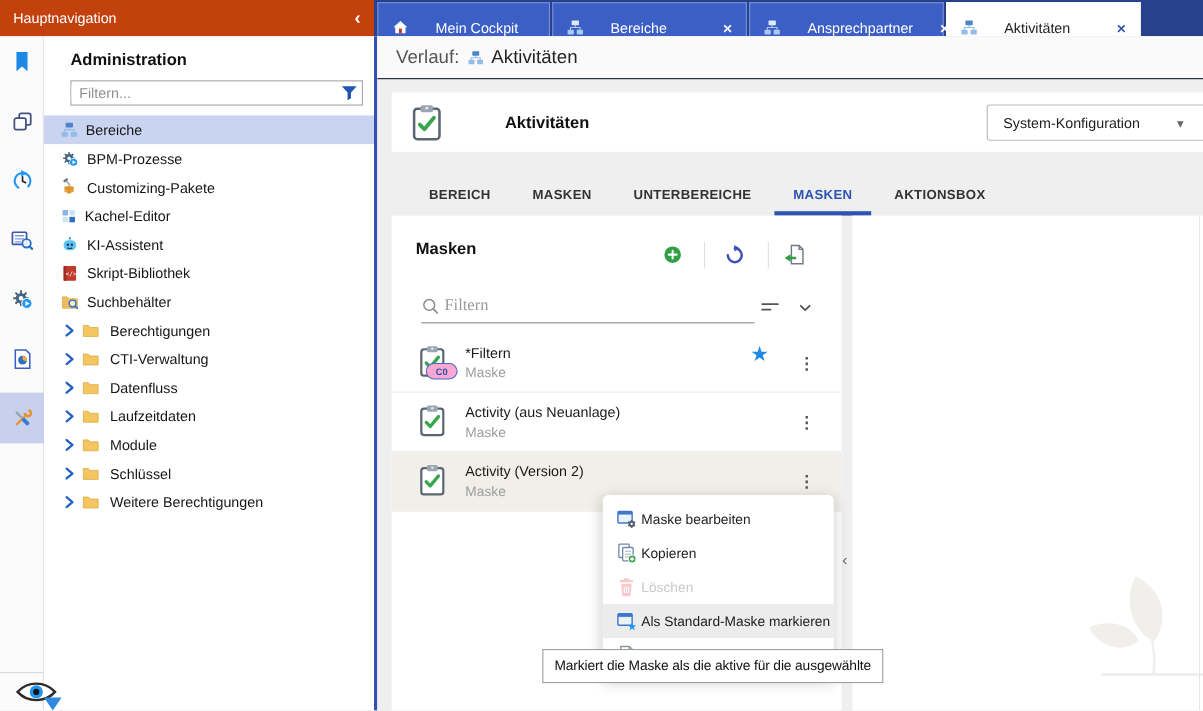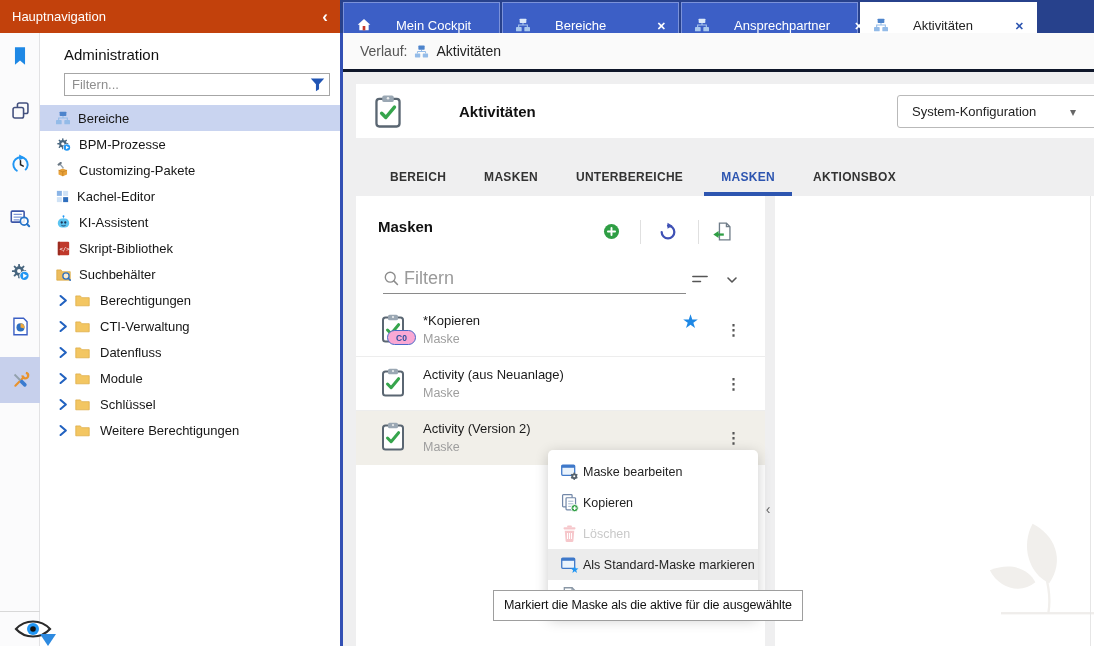--- a/index.html
+++ b/index.html
@@ -27,38 +27,38 @@
   #icon-rail{position:absolute;left:0;top:33px;width:40px;height:613px;background:#fbfbfc;
     border-right:1px solid #e2e2e4;display:flex;flex-direction:column;gap:8px}
   .rail-item{width:40px;height:46px;display:flex;align-items:center;justify-content:center;cursor:pointer}
   .rail-item.sel{background:#c7d0ec}
   .rail-divider{position:absolute;left:0;top:578px;width:40px;height:1px;background:#d8d8d8}
   #eye-badge{position:absolute;left:14px;top:616px;z-index:12;cursor:pointer}
 
   
   #sidebar{position:absolute;left:40px;top:33px;width:303px;height:613px;background:#fff;
     border-right:3px solid #3350b4}
-  .sb-title{margin:13px 0 0 24px;font-size:15px;font-weight:normal;color:#111}
+  .sb-title{margin:13px 0 0 24px;font-size:15px;font-weight:bold;color:#111}
   .sb-filter{display:flex;align-items:center;border:1px solid #a6a6a6;background:#fff;
     margin:10px 0 9px 24px;width:266px;height:23px}
   .sb-filter input{border:none;outline:none;flex:1;font-size:13px;padding:0 7px;min-width:0;
     font-family:Liberation Sans, sans-serif;color:#c2410c}
   .sb-filter input::placeholder{color:#8e8e8e}
   .sb-filter svg{margin-right:3px}
   .sb-item{height:26px;display:flex;align-items:center;gap:7px;padding-left:15px;
     font-size:13px;color:#161616;cursor:pointer;white-space:nowrap}
   .sb-item.sel{background:#c9d4f0}
   .sb-item.folder{padding-left:17px;gap:5px}
   .sb-item.folder .lbl{margin-left:4px}
 
   
   #main{position:absolute;left:343px;top:33px;width:751px;height:613px;background:#efeff0}
   #breadcrumb{position:absolute;left:0;top:0;width:100%;height:39px;background:#fafafa;
-    border-bottom:3px solid #0f172a;display:flex;align-items:center;gap:7px;
-    padding-left:17px;font-size:14px;color:#555}
+    border-bottom:1px solid #0f172a;display:flex;align-items:center;gap:7px;
+    padding-left:17px;font-size:17px;color:#555}
   #breadcrumb .bc-item{color:#222}
 
   #header-card{position:absolute;left:13px;top:51px;width:738px;height:54px;background:#fff;
     display:flex;align-items:center}
   #header-card .hc-ico{margin-left:17px}
   #header-card .hc-title{margin-left:56px;font-size:15px;font-weight:bold;color:#111}
   #config-dd{position:absolute;left:541px;top:11px;width:212px;height:33px;background:#fff;
     border:1px solid #b9b9b9;border-radius:3px;display:flex;align-items:center;
     padding:0 14px;font-size:13px;color:#222;cursor:pointer}
   #config-dd .dd-chev{margin-left:auto;color:#666;font-size:12px;padding-right:18px}
@@ -69,21 +69,21 @@
   .ctab.active{color:#2d55b0}
   .ctab.active::after{content:"";position:absolute;left:2px;right:2px;bottom:0;height:4px;background:#2d55b0}
 
   
   #list-panel{position:absolute;left:13px;top:163px;width:409px;height:450px;background:#fff}
   .mk-title{position:absolute;left:22px;top:22px;font-size:15px;font-weight:bold;color:#111}
   .mk-btn{position:absolute;cursor:pointer}
   .mk-div{position:absolute;top:24px;width:1px;height:24px;background:#e0e0e0}
   .mk-mag{position:absolute;left:27px;top:74px}
   .mk-input{position:absolute;left:48px;top:70px;width:250px;height:24px;border:none;outline:none;
-    font-size:18px;font-family:Liberation Sans, sans-serif;color:#1d4ed8}
+    font-size:15px;font-family:Liberation Serif, serif;color:#1d4ed8}
   .mk-input::placeholder{color:#9a9a9a}
   .mk-underline{position:absolute;left:27px;top:97px;width:303px;height:1px;background:#8a8a8a}
   #mask-rows{position:absolute;left:0;top:107px;width:100%}
   .mrow{position:relative;height:54px;border-bottom:1px solid #ededed;cursor:pointer}
   .mrow.hl{background:#f1efe9;border-bottom-color:#f1efe9}
   .mrow .ico{position:absolute;left:24px;top:10px}
   .mrow .badge{position:absolute;left:31px;top:27px;width:29px;height:15px;background:#f9a8d4;
     border:1.5px solid #4a69c8;border-radius:8px;font-size:8.5px;font-weight:bold;color:#2d4fa0;
     display:flex;align-items:center;justify-content:center;z-index:2}
   .mrow .t1{position:absolute;left:67px;top:10px;font-size:13px;color:#1a1a1a;white-space:nowrap}
@@ -354,20 +354,29 @@
         </svg>
         <span class="lbl">Datenfluss</span>
       </div>
       <div class="sb-item folder">
         <svg width="12" height="13" viewBox="0 0 14 16">
           <path d="M4 2.5 10.5 8 4 13.5" stroke="#2262c0" stroke-width="2.6" fill="none" stroke-linecap="round" stroke-linejoin="round"></path>
         </svg>
         <svg width="17" height="17" viewBox="0 0 24 24">
           <path d="M2.5 5.5h6.5l2 2.5h10.5v11.5h-19z" fill="#f3c662" stroke="#dca940" stroke-width="1"></path>
         </svg>
+        <span class="lbl">Laufzeitdaten</span>
+      </div>
+      <div class="sb-item folder">
+        <svg width="12" height="13" viewBox="0 0 14 16">
+          <path d="M4 2.5 10.5 8 4 13.5" stroke="#2262c0" stroke-width="2.6" fill="none" stroke-linecap="round" stroke-linejoin="round"></path>
+        </svg>
+        <svg width="17" height="17" viewBox="0 0 24 24">
+          <path d="M2.5 5.5h6.5l2 2.5h10.5v11.5h-19z" fill="#f3c662" stroke="#dca940" stroke-width="1"></path>
+        </svg>
         <span class="lbl">Module</span>
       </div>
       <div class="sb-item folder">
         <svg width="12" height="13" viewBox="0 0 14 16">
           <path d="M4 2.5 10.5 8 4 13.5" stroke="#2262c0" stroke-width="2.6" fill="none" stroke-linecap="round" stroke-linejoin="round"></path>
         </svg>
         <svg width="17" height="17" viewBox="0 0 24 24">
           <path d="M2.5 5.5h6.5l2 2.5h10.5v11.5h-19z" fill="#f3c662" stroke="#dca940" stroke-width="1"></path>
         </svg>
         <span class="lbl">Schlüssel</span>
@@ -474,21 +483,21 @@
 
       <div id="mask-rows">
         <div class="mrow">
           <svg class="ico" width="26" height="31" viewBox="0 0 26 30">
             <rect x="3" y="4" width="20" height="24" rx="2.5" fill="#fff" stroke="#5a6672" stroke-width="2"></rect>
             <rect x="8" y="1.2" width="10" height="5.6" rx="1.6" fill="#9aa7b3"></rect>
             <circle cx="13" cy="3.6" r="1.1" fill="#e8eaec"></circle>
             <path d="M7.5 16.5l3.6 3.7 7.5-9" stroke="#36a54c" stroke-width="3" fill="none" stroke-linecap="round" stroke-linejoin="round"></path>
           </svg>
           <span class="badge">C0</span>
-          <span class="t1">*Kopieren</span>
+          <span class="t1">*Filtern</span>
           <span class="t2">Maske</span>
           <span class="star">★</span>
           <span class="kebab">⋮</span>
         </div>
         <div class="mrow">
           <svg class="ico" width="26" height="31" viewBox="0 0 26 30">
             <rect x="3" y="4" width="20" height="24" rx="2.5" fill="#fff" stroke="#5a6672" stroke-width="2"></rect>
             <rect x="8" y="1.2" width="10" height="5.6" rx="1.6" fill="#9aa7b3"></rect>
             <circle cx="13" cy="3.6" r="1.1" fill="#e8eaec"></circle>
             <path d="M7.5 16.5l3.6 3.7 7.5-9" stroke="#36a54c" stroke-width="3" fill="none" stroke-linecap="round" stroke-linejoin="round"></path>

